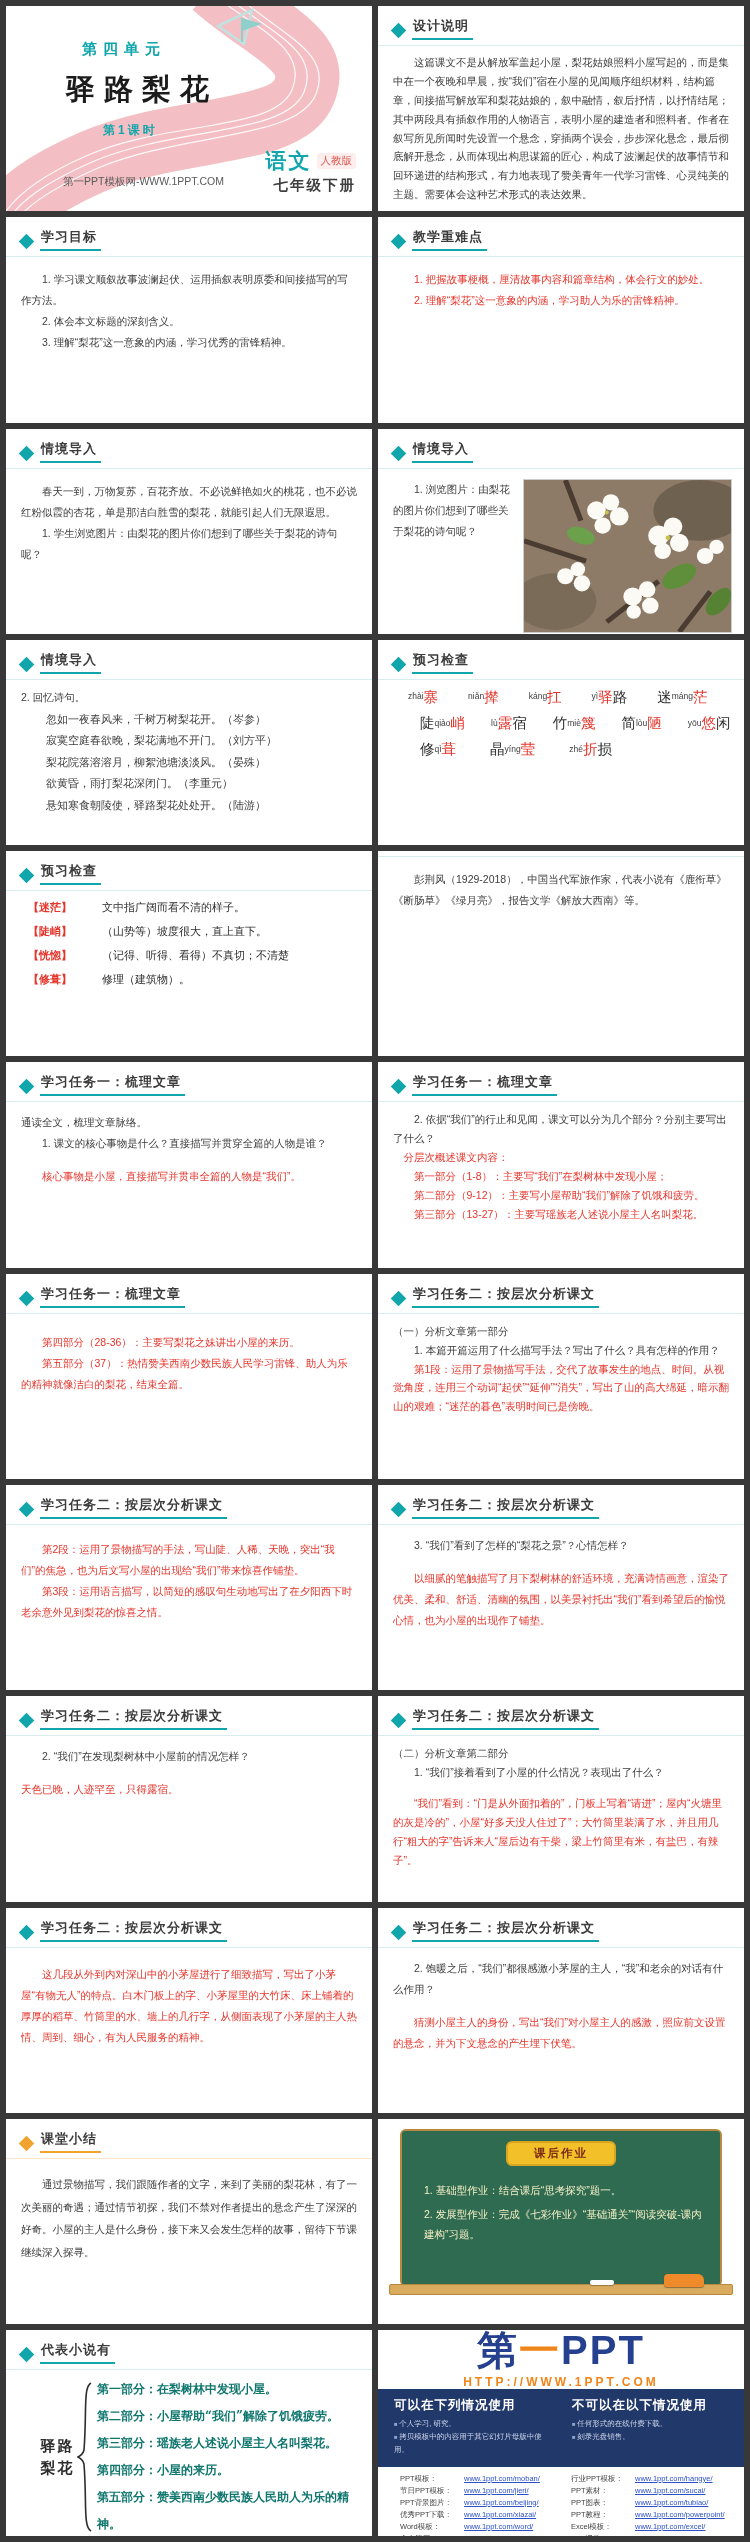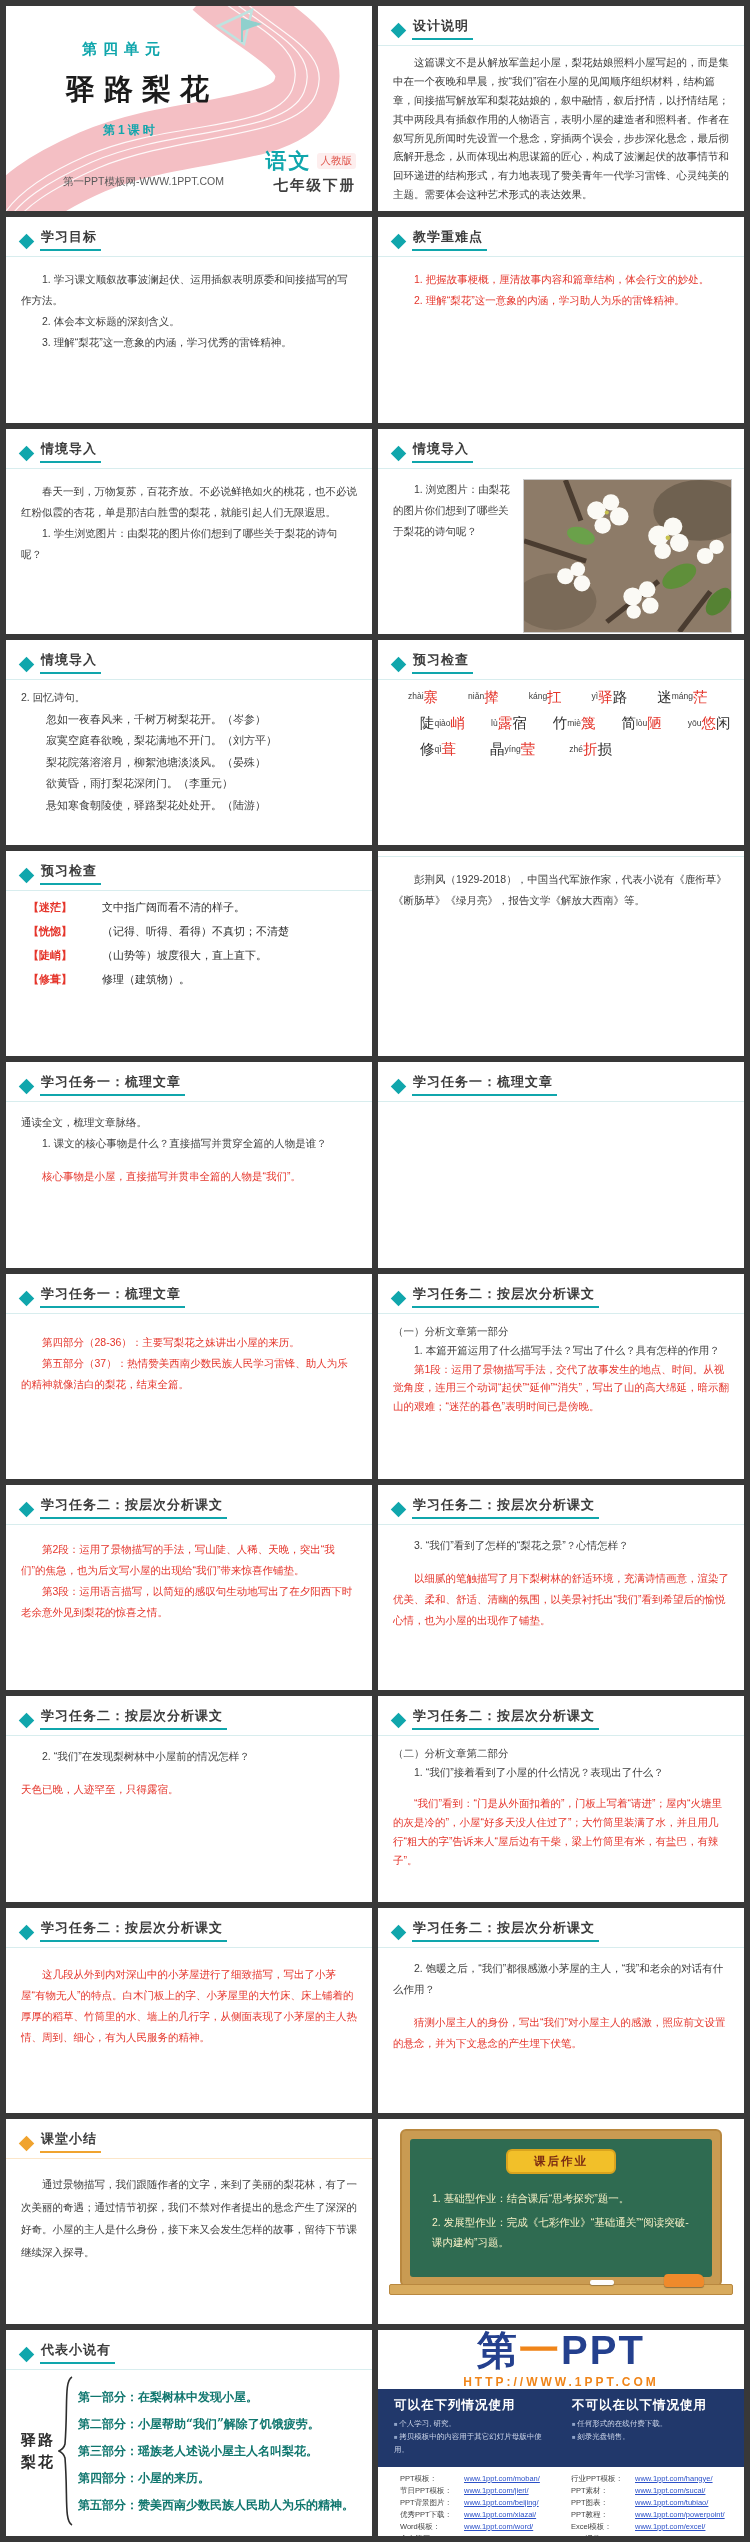--- a/index.html
+++ b/index.html
@@ -47,31 +47,31 @@
   .cu{display:inline-flex;flex-direction:row;align-items:center;}
   .py{height:11px;line-height:11px;font-size:8.5px;color:#3c3c3c;}
   .ch{font-size:14.5px;line-height:1.25;font-family:"DejaVu Serif",serif;color:#2e2e2e;}
   .ch.red{color:#e5352b;}
   
   .defrow{display:flex;padding:9px 18px 0 22px;font-size:11px;}
   .term{color:#e5352b;font-family:"DejaVu Serif",serif;font-weight:bold;width:74px;flex:0 0 auto;}
   .def{font-family:"DejaVu Serif",serif;color:#2e2e2e;}
   
   .bb-wrap{position:absolute;inset:10px 22px 14px 22px;display:flex;flex-direction:column;align-items:center;}
-  .bb-frame{background:#c99b52;border:2px solid #b9883f;border-radius:6px;padding:8px;width:100%;height:158px;box-sizing:border-box;}
+  .bb-frame{background:#c99b52;border:2px solid #b9883f;border-radius:6px;width:100%;height:158px;box-sizing:border-box;}
   .bb-board{background:#2f6b51;border-radius:3px;height:100%;position:relative;}
   .bb-tab{position:absolute;left:50%;transform:translateX(-50%);top:10px;background:#f2c029;border:2px solid #d9a41f;border-radius:6px;color:#7a2a12;font-weight:bold;font-size:11.5px;padding:3px 26px;letter-spacing:2px;}
   .bb-text{position:absolute;left:18px;right:14px;top:46px;color:#f7f0c6;font-size:10.5px;line-height:1.9;}
   .bb-text p{margin:4px;}
   .bb-tray{width:106%;height:9px;background:#d8ab5e;border:1px solid #b9883f;border-radius:2px;margin-top:-3px;position:relative;}
   .chalk{position:absolute;right:118px;top:-5px;width:24px;height:5px;background:#fdfdfd;border-radius:2px;box-shadow:0 1px 1px rgba(0,0,0,.3);}
   .eraser{position:absolute;right:28px;top:-11px;width:40px;height:13px;background:#ef8a2b;border-radius:4px 6px 3px 3px;box-shadow:0 1px 1px rgba(0,0,0,.35);}
   
   .bdg{display:flex;align-items:center;padding:6px 6px 0 14px;}
-  .bdg .subj{font-family:"DejaVu Serif",serif;font-weight:bold;font-size:15px;color:#2d2d2d;line-height:1.5;letter-spacing:2px;width:36px;text-align:center;}
+  .bdg .subj{font-family:"DejaVu Serif",serif;font-weight:bold;font-size:15px;color:#2d2d2d;line-height:1.5;letter-spacing:2px;width:36px;text-align:center;margin-left:20px;}
   .bdg svg.brace{flex:0 0 auto;margin:0 4px 0 2px;}
   .parts{font-family:"DejaVu Serif",serif;font-weight:bold;font-size:12px;color:#0f766e;line-height:2.25;}
   .parts div{white-space:normal;}
   
   .ft{display:flex;flex-direction:column;height:100%;}
   .ft-logo{height:78px;display:flex;flex-direction:column;align-items:center;justify-content:center;}
   .ft-logo .row{display:flex;align-items:center;font-weight:bold;font-size:40px;line-height:1;}
   .ft-logo .di{color:#24408e;}
   .ft-logo .yi{color:#f08519;margin:0 2px;}
   .ft-logo .ppt{color:#24408e;letter-spacing:2px;}
@@ -369,26 +369,26 @@
     <div class="head">
       <span class="diamond"></span>
       <span class="htext">预习检查</span>
     </div>
     <div class="hrule"></div>
     <div class="defrow">
         <span class="term">【迷茫】</span>
         <span class="def">文中指广阔而看不清的样子。</span>
       </div>
     <div class="defrow">
+        <span class="term">【陡峭】</span>
+        <span class="def">（山势等）坡度很大，直上直下。</span>
+      </div>
+    <div class="defrow">
         <span class="term">【恍惚】</span>
         <span class="def">（记得、听得、看得）不真切；不清楚</span>
-      </div>
-    <div class="defrow">
-        <span class="term">【陡峭】</span>
-        <span class="def">（山势等）坡度很大，直上直下。</span>
       </div>
     <div class="defrow">
         <span class="term">【修葺】</span>
         <span class="def">修理（建筑物）。</span>
       </div>
   </section>
 
   <section class="sl">
     <div class="hrule"></div>
     <div class="bd lh2" style="padding-top:12px;">
@@ -408,20 +408,27 @@
       <p class="indent red gap">核心事物是小屋，直接描写并贯串全篇的人物是“我们”。</p>
     </div>
   </section>
 
   <section class="sl">
     <div class="head">
       <span class="diamond"></span>
       <span class="htext">学习任务一：梳理文章</span>
     </div>
     <div class="hrule"></div>
+    <div class="bd" style="padding-top:8px;">
+      <p class="indent">2. 依据“我们”的行止和见闻，课文可以分为几个部分？分别主要写出了什么？</p>
+      <p class="red" style="text-indent:1em;">分层次概述课文内容：</p>
+      <p class="indent red">第一部分（1-8）：主要写“我们”在梨树林中发现小屋；</p>
+      <p class="indent red">第二部分（9-12）：主要写小屋帮助“我们”解除了饥饿和疲劳。</p>
+      <p class="indent red">第三部分（13-27）：主要写瑶族老人述说小屋主人名叫梨花。</p>
+    </div>
   </section>
 
   <section class="sl">
     <div class="head">
       <span class="diamond"></span>
       <span class="htext">学习任务一：梳理文章</span>
     </div>
     <div class="hrule"></div>
     <div class="bd lh2" style="padding-top:18px;">
       <p class="indent red">第四部分（28-36）：主要写梨花之妹讲出小屋的来历。</p>

